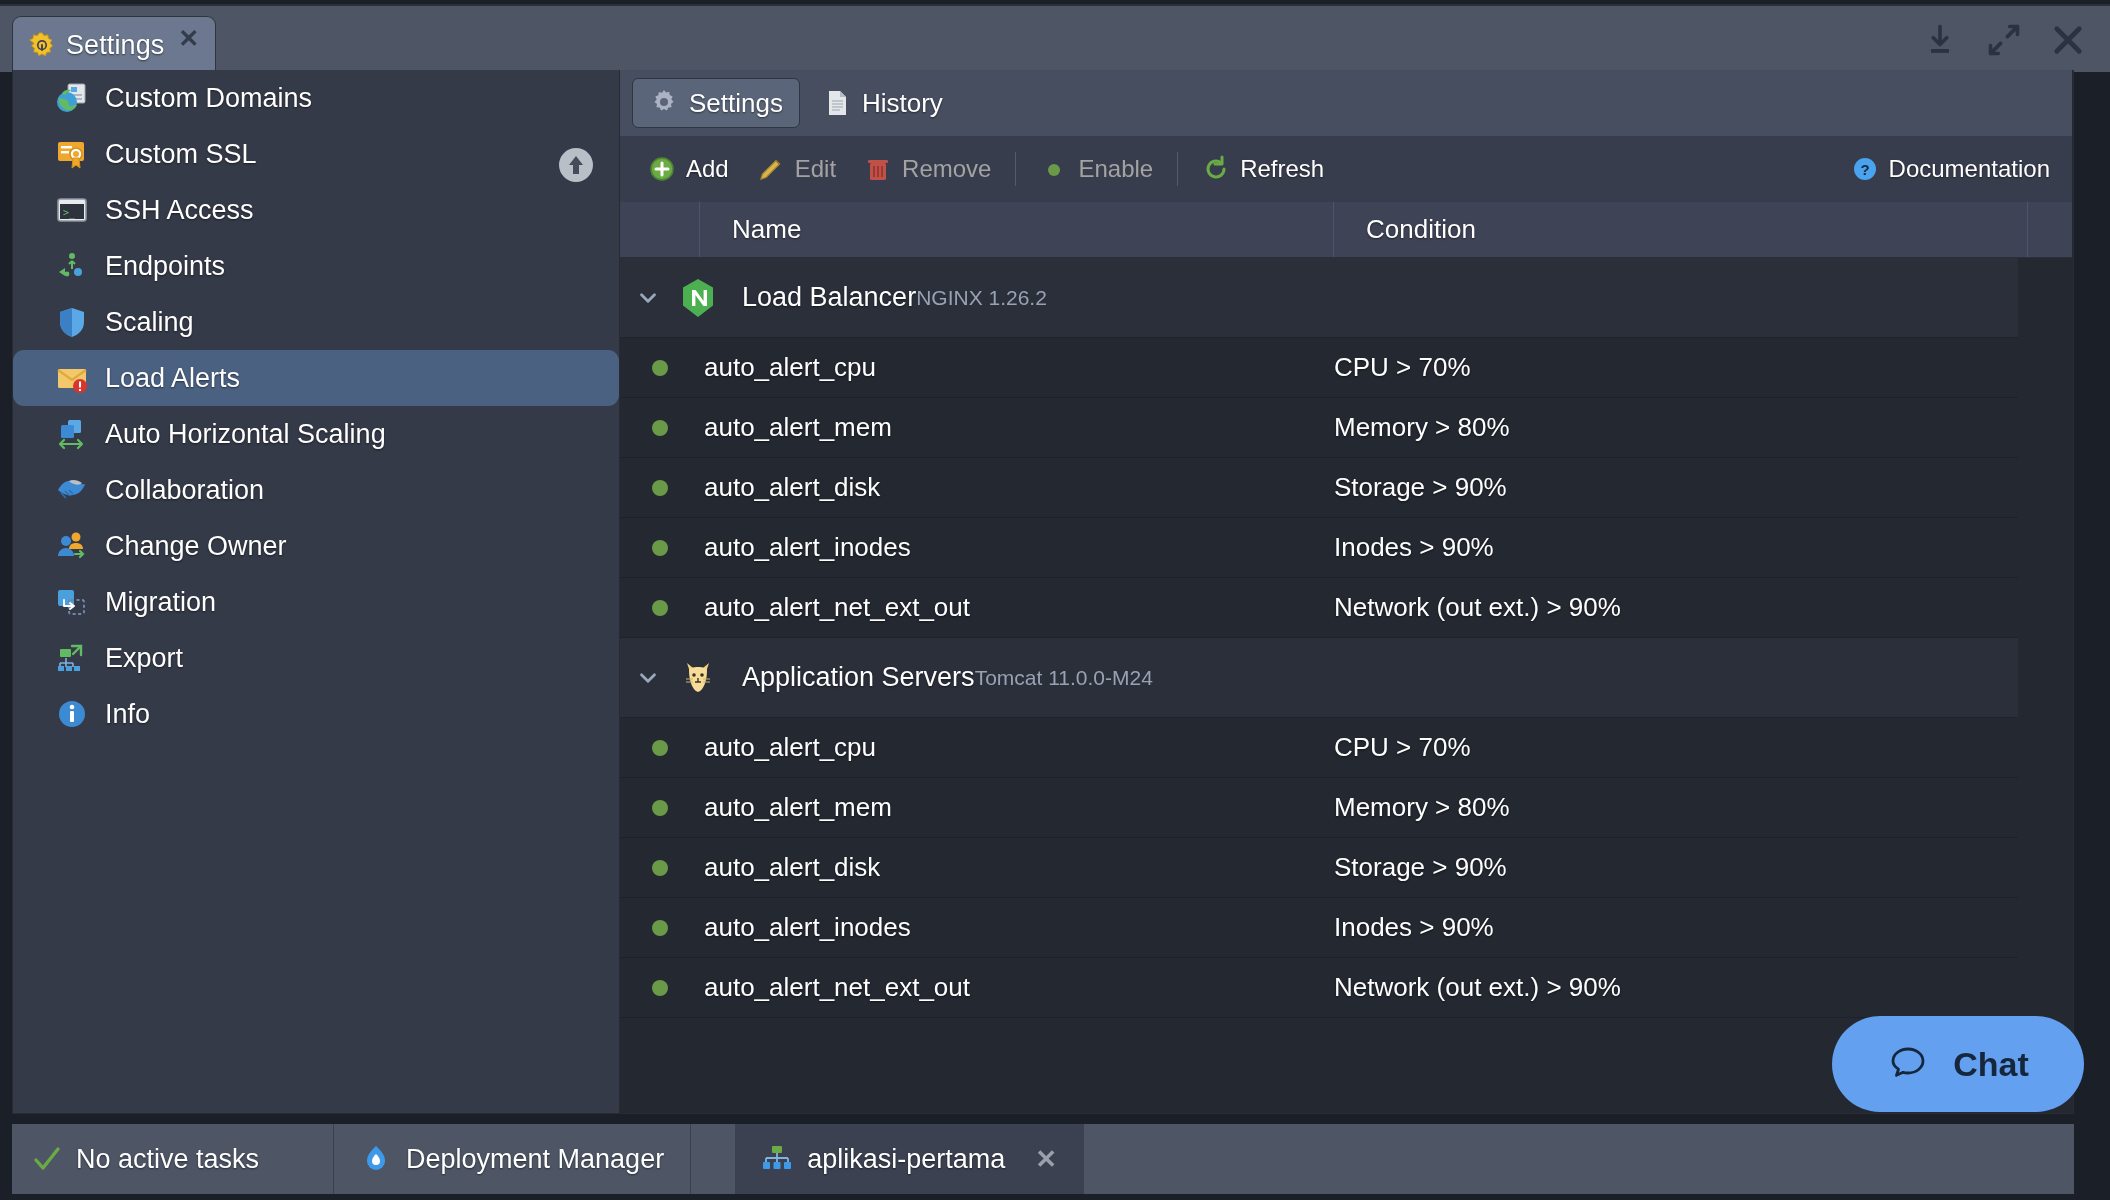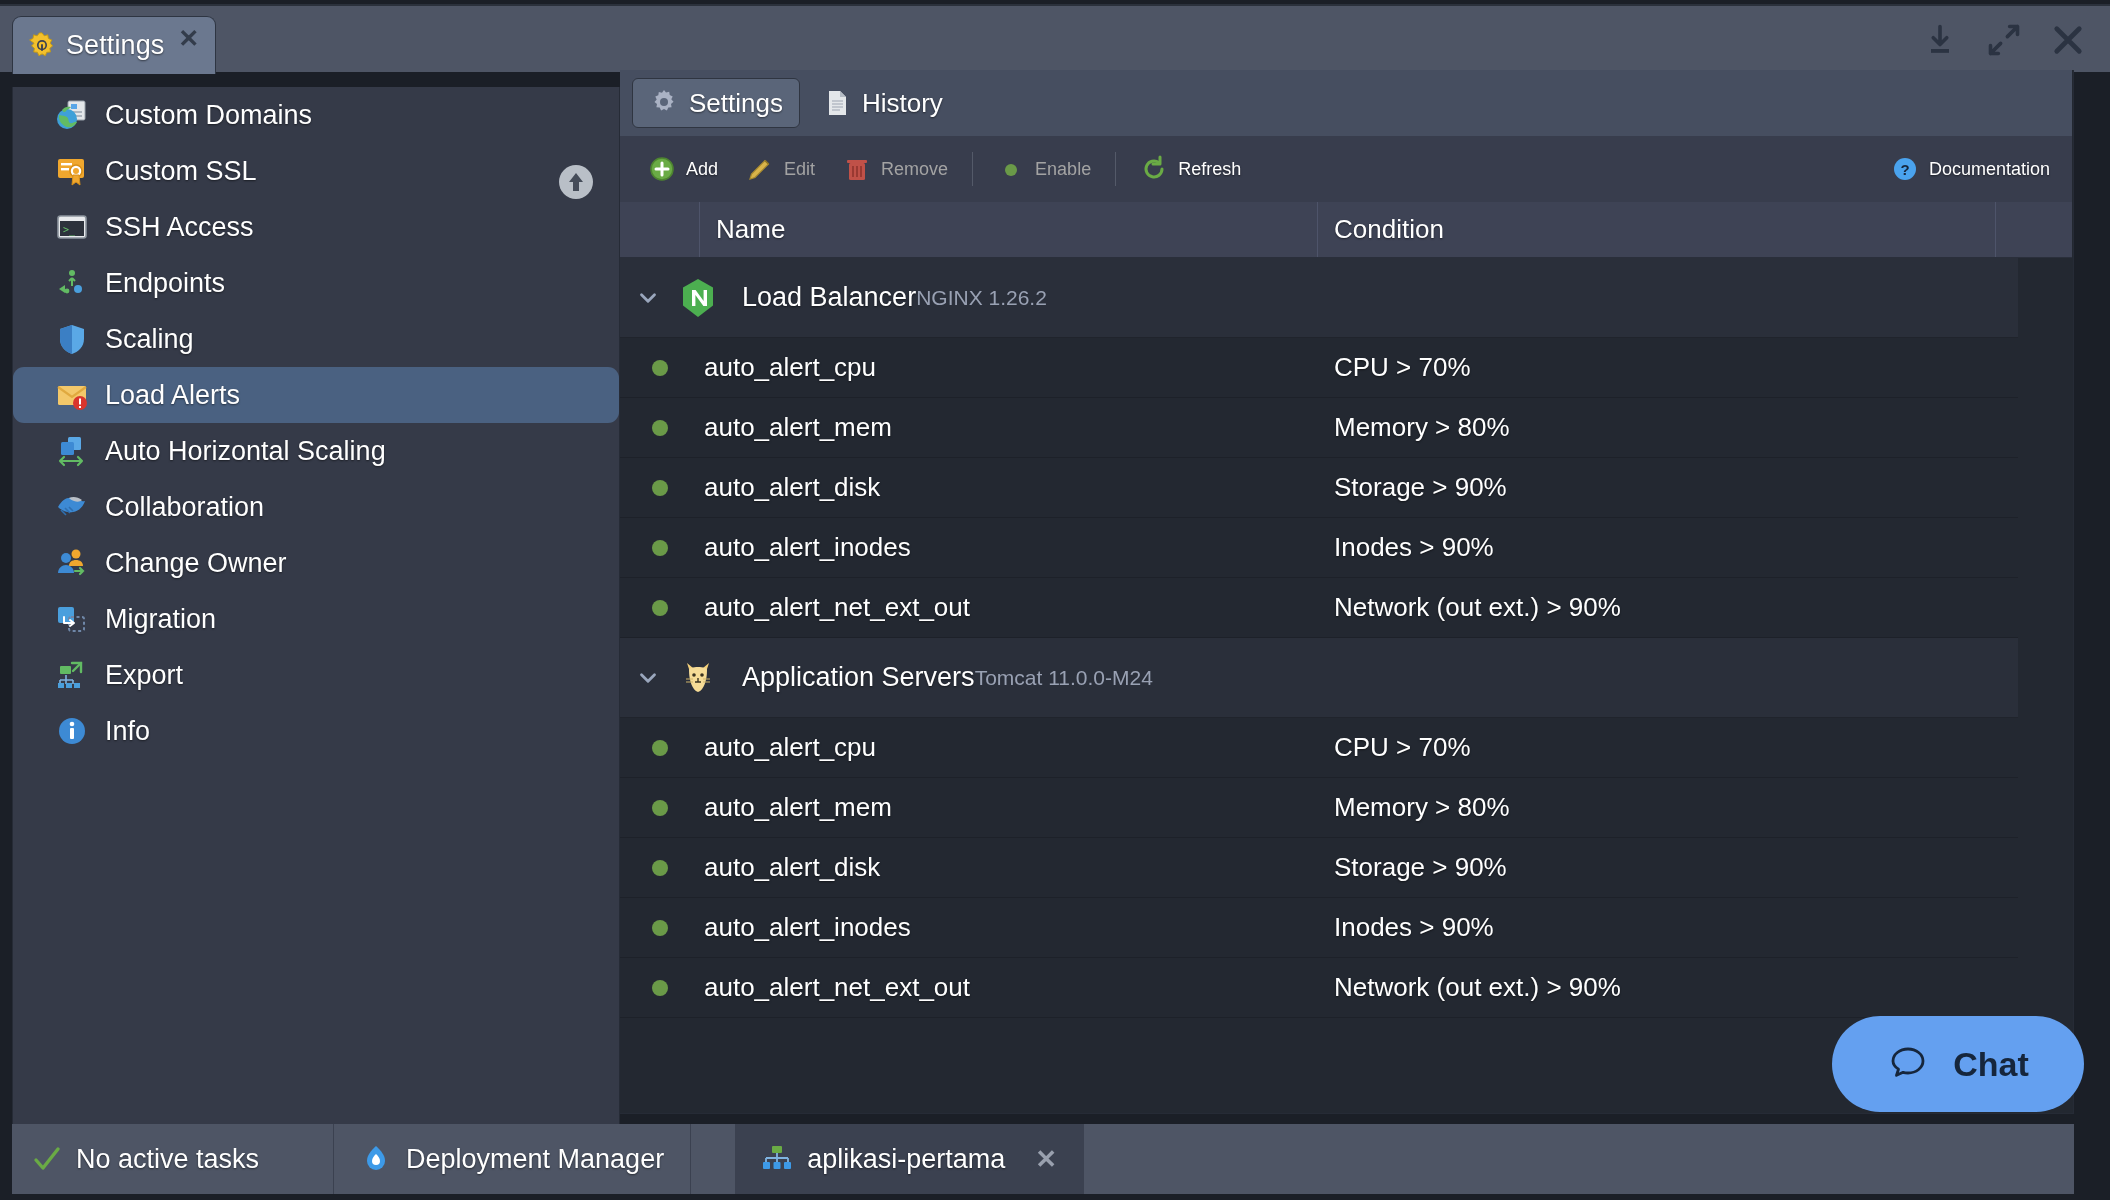--- a/index.html
+++ b/index.html
@@ -64,21 +64,21 @@
   
   #bodyarea {
     position: absolute;
     left: 12px; top: 70px;
     width: 2062px; height: 1044px;
   }
 
   
   #sidebar {
     position: absolute;
-    left: 0; top: 17px;
+    left: 0; top: 0;
     width: 608px; height: 1044px;
     background: #353a48;
     border: 1px solid #262b36;
     border-top: none;
   }
   .side-item {
     position: relative;
     display: flex; align-items: center;
     height: 56px;
     padding-left: 42px;
@@ -139,41 +139,42 @@
     display: flex; align-items: center;
     padding-left: 14px;
   }
   .tb-btn {
     display: flex; align-items: center;
     height: 46px;
     padding: 0 14px;
   }
   .tb-btn .tb-ico { width: 28px; height: 28px; margin-right: 10px; flex: none; }
   .tb-btn .tb-label {
-    font-size: 18px; color: #ffffff;
+    font-size: 24px; color: #ffffff;
     text-shadow: 0 1px 2px rgba(0,0,0,.5);
     white-space: nowrap;
   }
   .tb-btn.disabled .tb-label { color: #a3a3a3; text-shadow: none; }
   .tb-sep { width: 1px; height: 34px; background: #545a69; margin: 0 10px; }
   .tb-spacer { flex: 1; }
   #doc-btn { padding-right: 22px; }
 
   
   #tablewrap {
     position: absolute;
     left: 0; top: 132px;
     width: 1452px; height: 910px;
     background: #232831;
   }
   #thead {
     display: flex;
     height: 56px;
     background: #3e4355;
     border-bottom: 1px solid #2a2f3b;
+    gap: 16px;
   }
   .th {
     font-size: 26px; color: #ffffff;
     text-shadow: 0 1px 2px rgba(0,0,0,.5);
     display: flex; align-items: center;
     padding-left: 16px;
     border-right: 1px solid #4e546a;
   }
   .th.c0 { width: 80px; padding: 0; }
   .th.c1 { width: 618px; }

